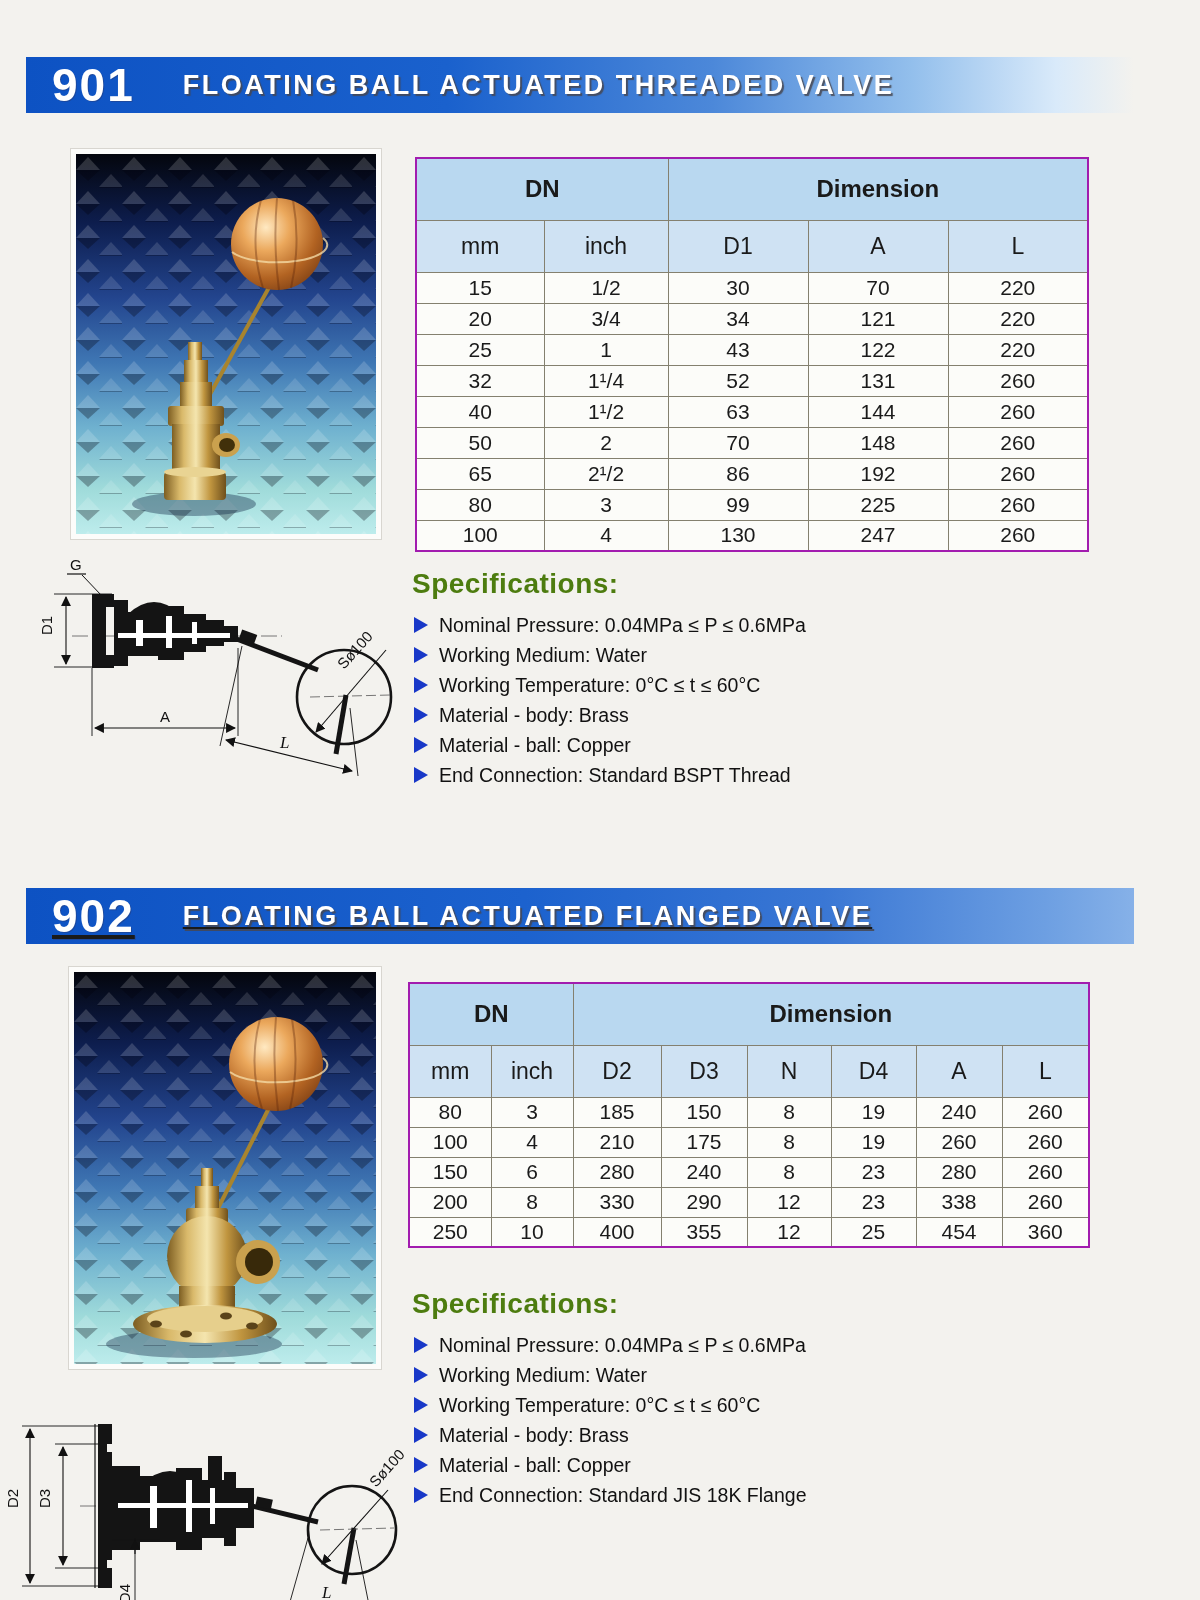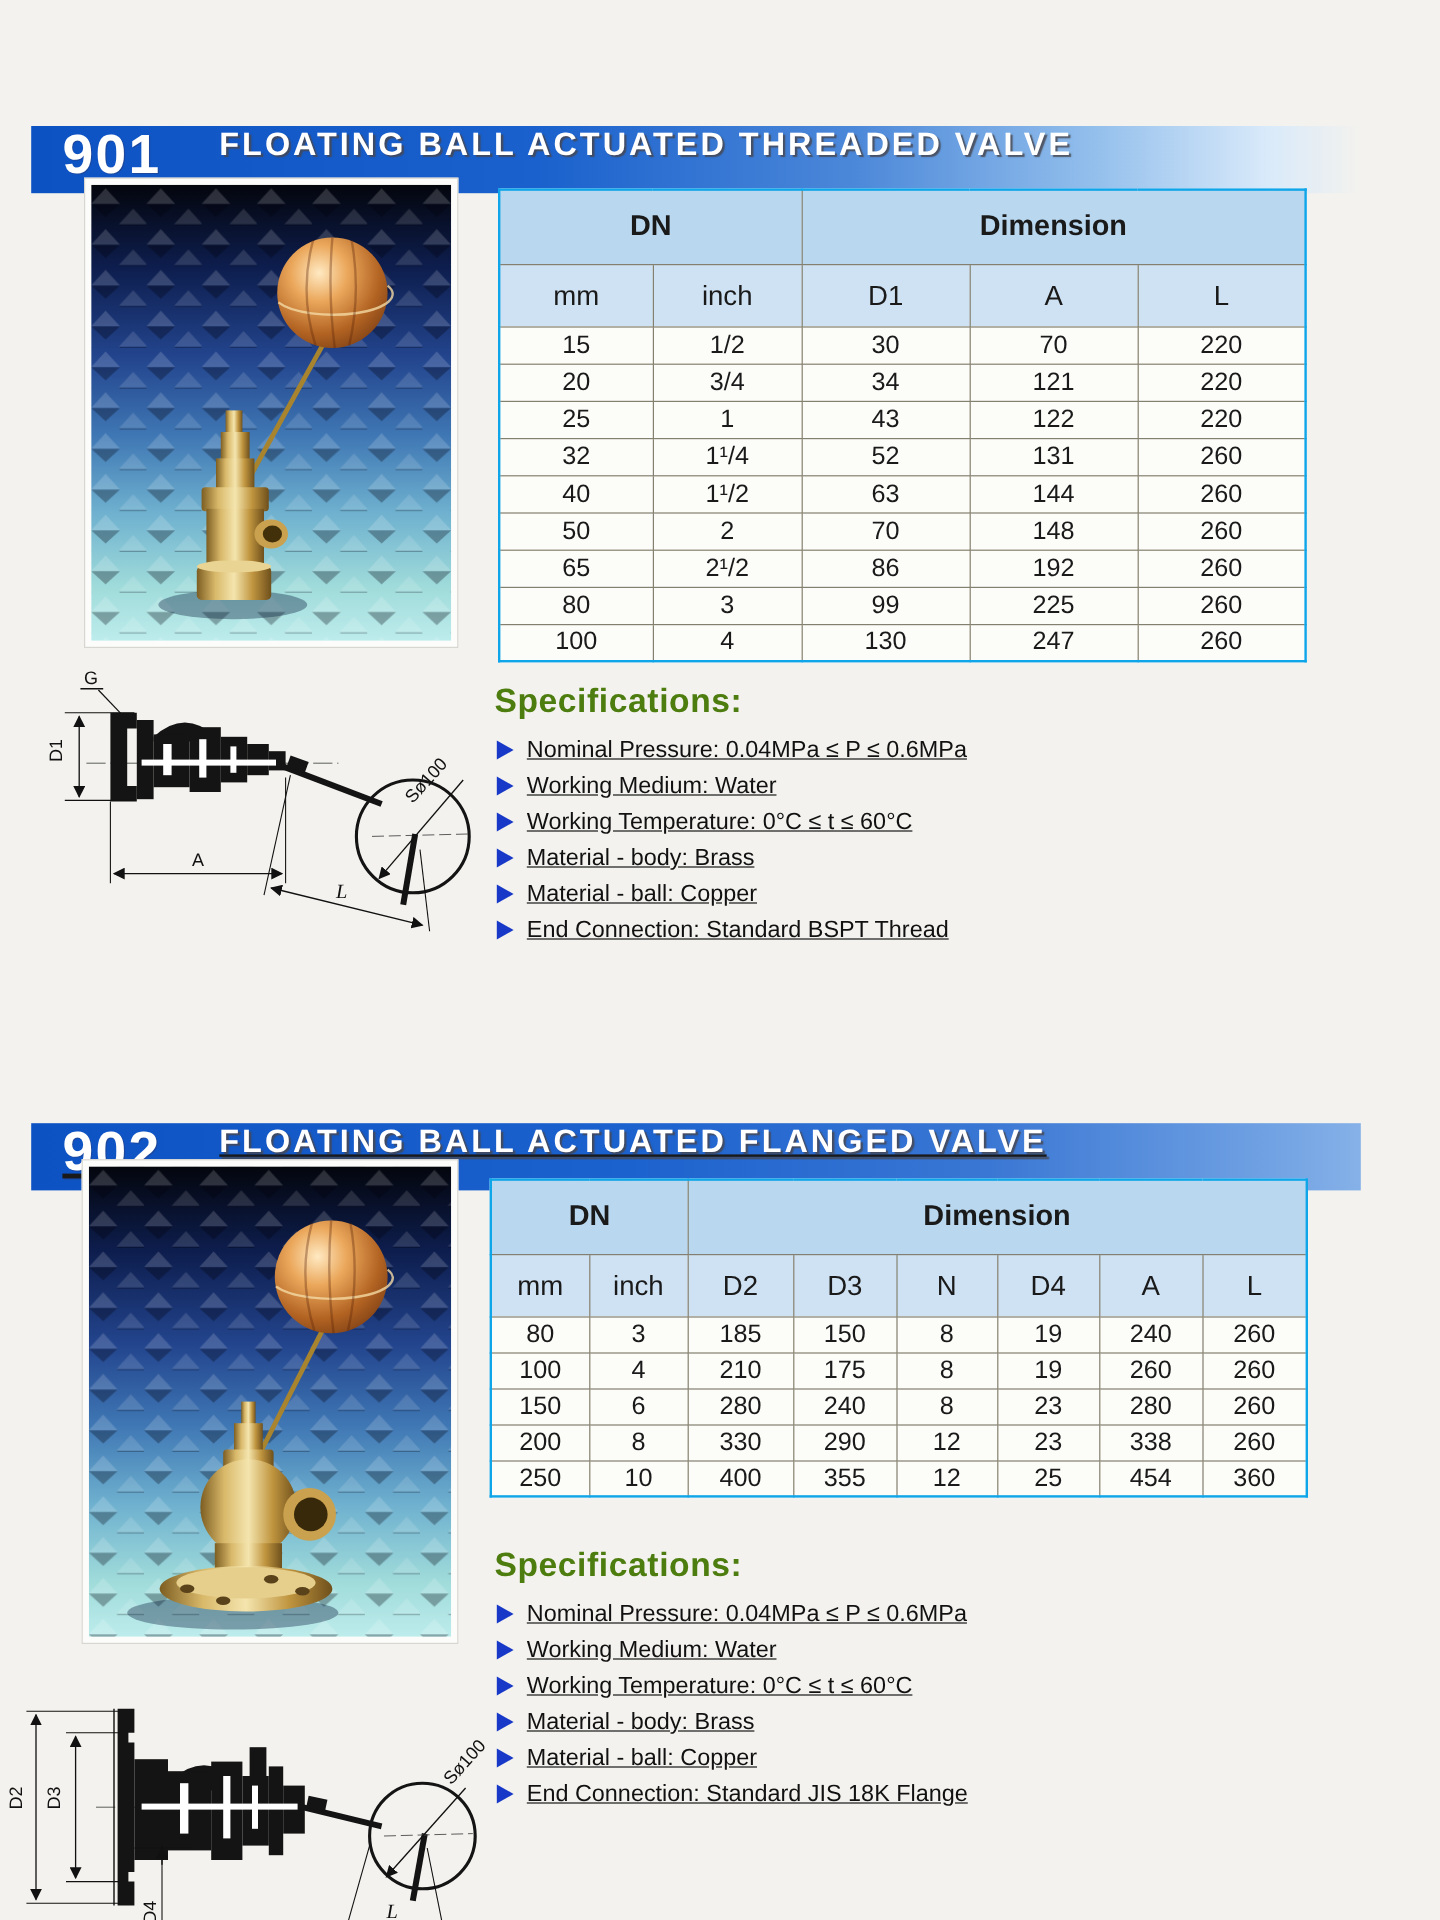--- a/index.html
+++ b/index.html
@@ -8,21 +8,21 @@
     position:relative; overflow:hidden;
     background:#f3f2ee;
     font-family:"Liberation Sans", sans-serif;
     color:#1a1a1a;
   }
   .abs { position:absolute; }
 
   
   .prod-bar {
     left:26px; width:1108px; height:56px;
-    display:flex; margin-top:48px;
+    display:flex; align-items:center;
   }
   .bar-901 { top:57px;
     background:linear-gradient(90deg,#0d52c3 0%,#1a61cd 38%,#4c88d9 62%,#93bfec 80%,#d9eafa 93%,#f3f2ee 100%);
   }
   .bar-902 { top:888px;
     background:linear-gradient(90deg,#0d52c3 0%,#1c62ce 45%,#3a77d4 72%,#6d9fe2 92%,#86b1e8 100%);
     text-decoration:underline;
   }
   .prod-code {
     font-size:46px; font-weight:bold; color:#ffffff;
@@ -38,35 +38,35 @@
   
   .photo { background:#fcfcfa; padding:5px; border:1px solid #d8d6d0; }
   .photo svg { display:block; }
 
   
   table.dim { border-collapse:collapse; background:#fcfcfa; table-layout:fixed; }
   table.dim th, table.dim td {
     border:1px solid #84806f; text-align:center; vertical-align:middle;
     font-weight:normal; padding:0;
   }
-  table.dim { border:2px solid #0ea5e9; }
+  table.dim { border:2px solid #a21caf; }
   table.dim th.gh { background:#b9d8f0; font-weight:bold; font-size:24px; height:62px; }
   table.dim th.ch { background:#cfe2f3; font-size:23px; height:52px; }
   table.dim td { font-size:21px; background:#fcfcf9; }
   #table-901 { width:672px; }
   #table-901 td { height:31px; }
   #table-902 { width:680px; }
   #table-902 td { height:30px; }
 
   
   .spec-heading {
     color:#4d7c0f; font-weight:bold; font-size:28px; letter-spacing:.5px;
     margin-bottom:12px;
   }
-  .spec-item { display:flex; align-items:flex-start; margin:4px 0;text-decoration:underline; }
+  .spec-item { display:flex; align-items:flex-start; margin:4px 0; }
   .spec-item .txt { font-size:19.5px; line-height:26px; color:#111; }
   .bullet {
     flex:0 0 auto; width:0; height:0; margin:5px 11px 0 2px;
     border-left:14px solid #1838c8;
     border-top:8px solid transparent;
     border-bottom:8px solid transparent;
   }
 
   
   .drawing svg { display:block; }

